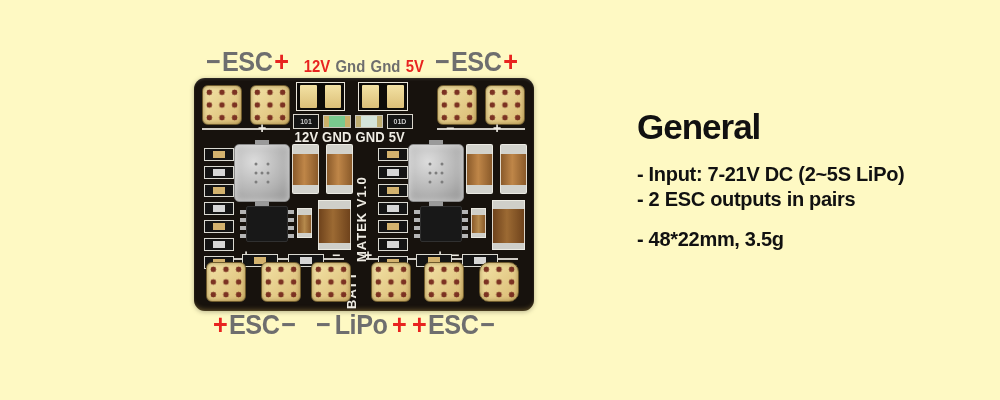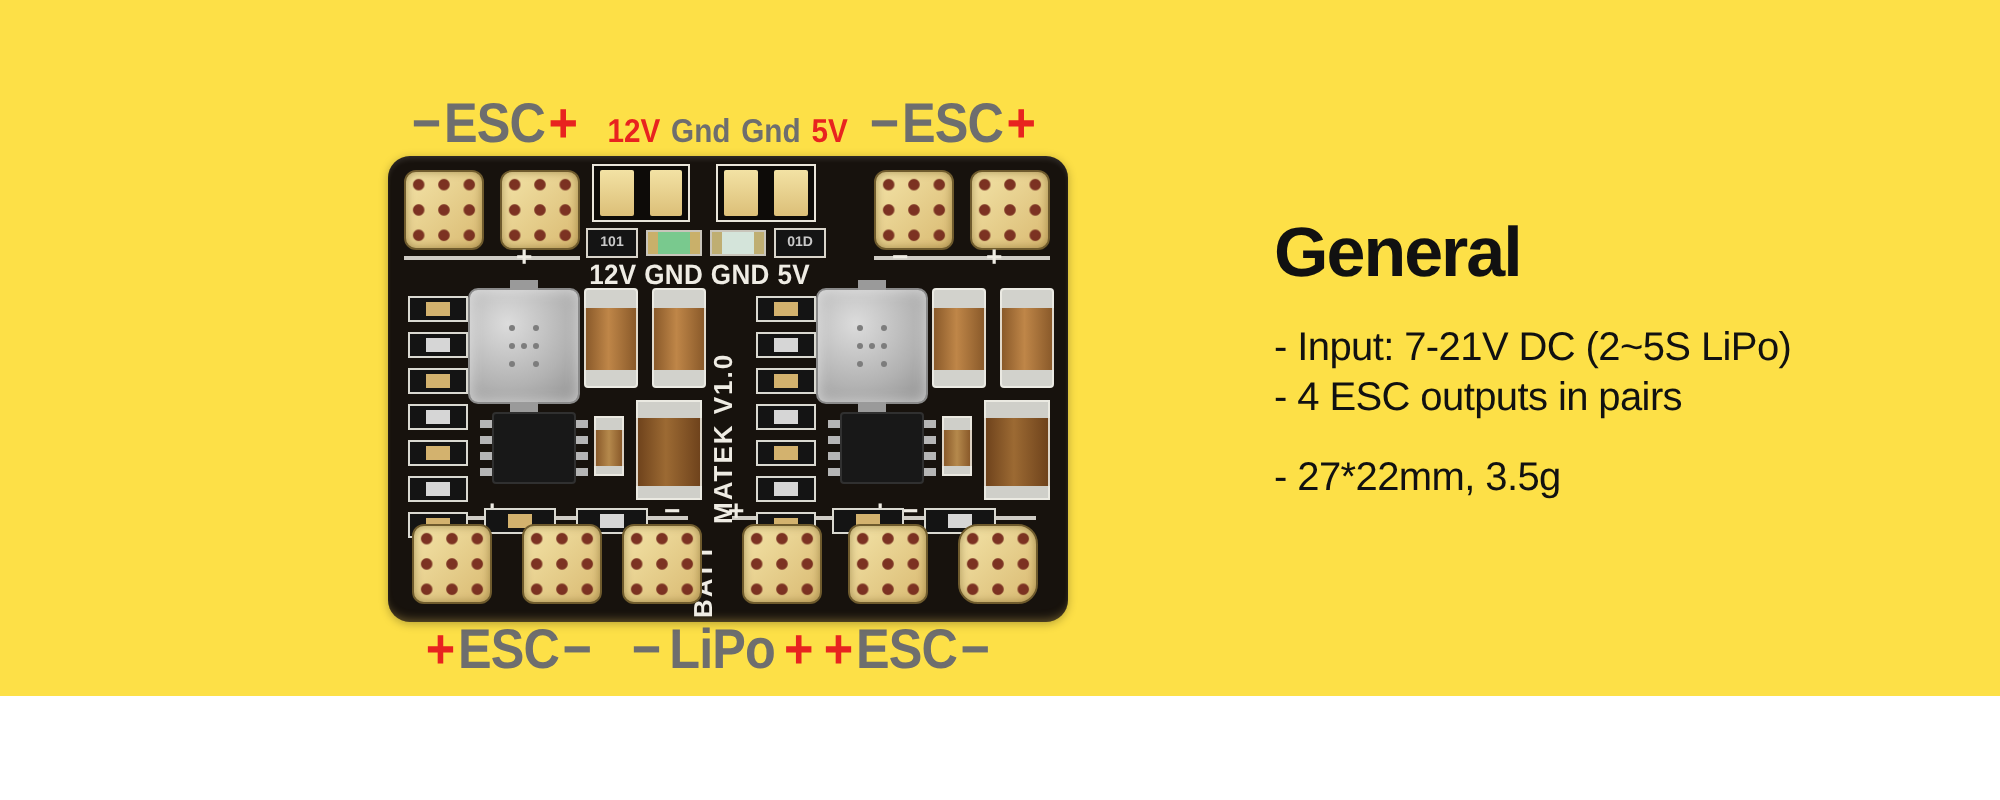--- a/index.html
+++ b/index.html
@@ -1,16 +1,16 @@
 <!DOCTYPE html>
 <html><head>
 <meta charset="utf-8">
 <style>
   html,body{margin:0;padding:0;background:#fff;}
-  .stage{position:relative;width:1000px;height:348px;background:#fde047;overflow:hidden;
+  .stage{position:relative;width:1000px;height:400px;background:#fef9c3;overflow:hidden;
          font-family:"Liberation Sans",sans-serif;}
 
   
   .blabel{position:absolute;font-weight:700;font-size:28px;letter-spacing:-0.5px;
           white-space:nowrap;transform:scaleX(.9);transform-origin:0 50%;}
   .blabel.small{font-size:16.5px;letter-spacing:0;}
   .blabel .g{color:#6e6e6e;}
   .blabel .r{color:#e8231f;}
   .blabel span{padding:0 1px;}
   .blabel.small span{padding:0 3px;}
@@ -85,21 +85,21 @@
                   linear-gradient(90deg,#8a5a2a,#b5894c 50%,#8a5a2a);}
   .ic{position:absolute;left:42px;top:62px;width:40px;height:34px;background:#181818;
        border:1px solid #303030;border-radius:2px;}
   .ic::before,.ic::after{content:"";position:absolute;top:3px;width:6px;height:28px;
        background:repeating-linear-gradient(180deg,#b5b5b5 0 4px,rgba(0,0,0,0) 4px 8px);}
   .ic::before{left:-7px;} .ic::after{right:-7px;}
 
   
   .info{position:absolute;left:637px;top:108px;color:#111;}
   .heading{font-size:35px;font-weight:700;letter-spacing:-1px;line-height:38px;margin:0;}
-  .bullets{margin-top:16px;font-size:20px;font-weight:400;letter-spacing:-0.3px;line-height:25px;}
+  .bullets{margin-top:16px;font-size:20px;font-weight:700;letter-spacing:-0.3px;line-height:25px;}
   .bullets.second{margin-top:15px;}
   .bullet{white-space:nowrap;}
 </style>
 </head>
 <body>
 
 <div class="stage">
 
   <div class="blabel" style="left:205px;top:46px;">
     <span class="g">−</span><span class="g">ESC</span><span class="r">+</span>
@@ -211,20 +211,20 @@
     <div class="pad" style="left:117px;top:184px;"></div>
     <div class="pad" style="left:177px;top:184px;"></div>
     <div class="pad" style="left:230px;top:184px;"></div>
     <div class="pad" style="left:285px;top:184px;border-radius:10px;"></div>
   </div>
 
   <div class="info">
     <h1 class="heading">General</h1>
     <div class="bullets">
       <div class="bullet">- Input: 7-21V DC (2~5S LiPo)</div>
-      <div class="bullet">- 4 ESC outputs in pairs</div>
+      <div class="bullet">- 2 ESC outputs in pairs</div>
     </div>
     <div class="bullets second">
-      <div class="bullet">- 27*22mm, 3.5g</div>
+      <div class="bullet">- 48*22mm, 3.5g</div>
     </div>
   </div>
 
 </div>
 
 </body></html>

